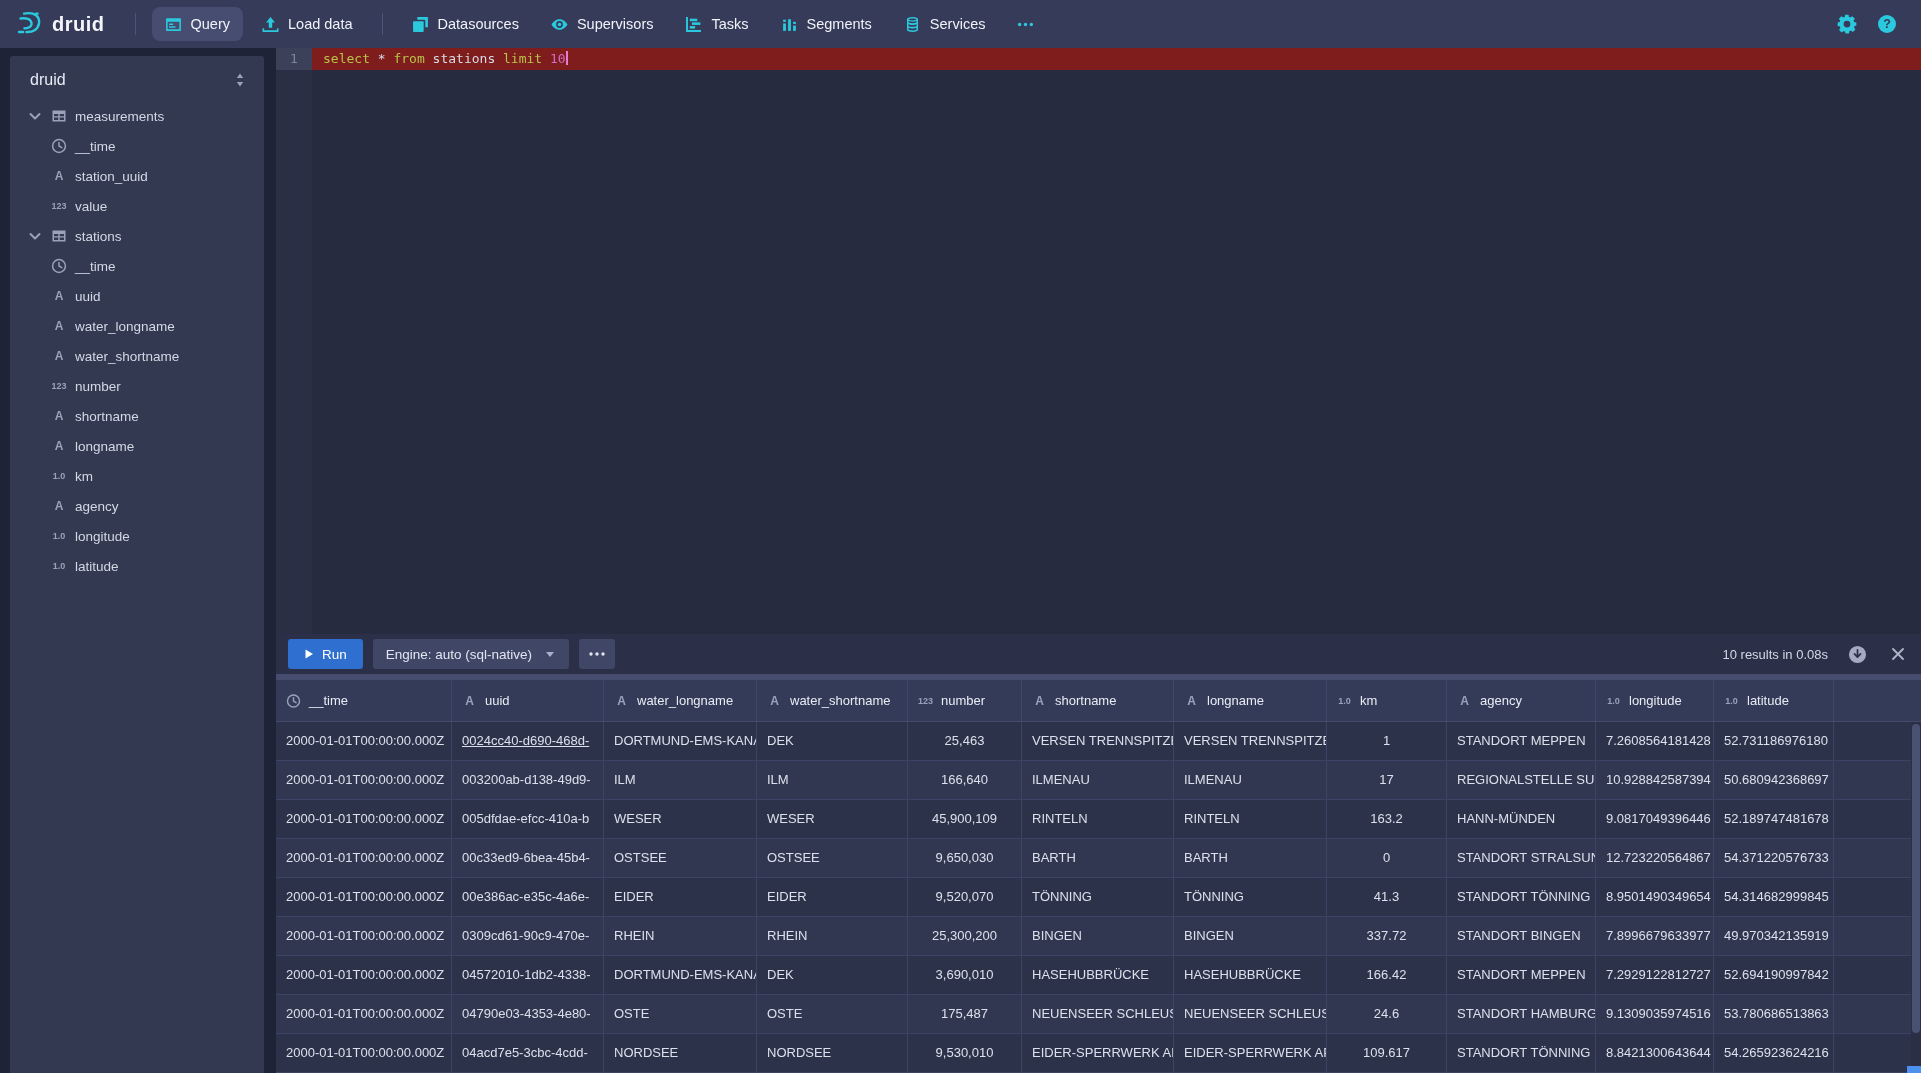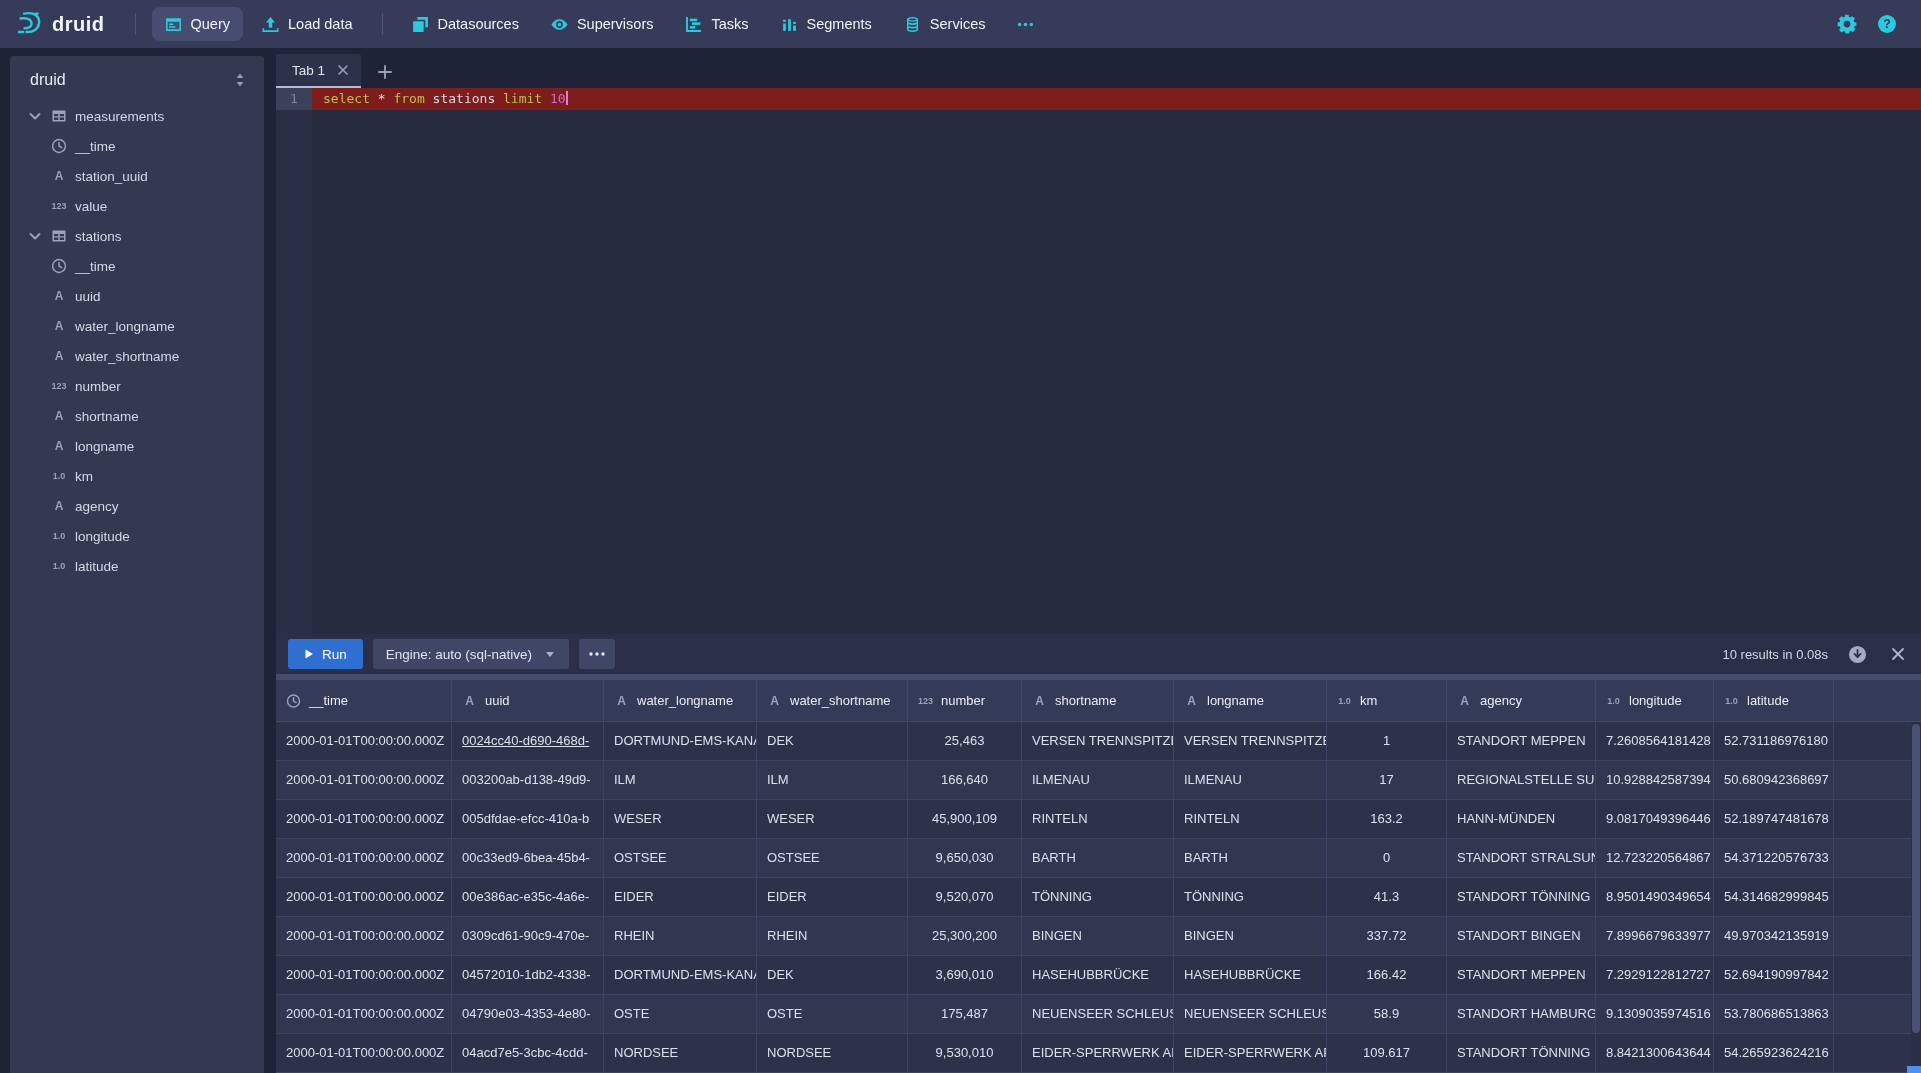--- a/index.html
+++ b/index.html
@@ -340,35 +340,20 @@
           <span class="tree-ic">
             <span class="type-chip small">1.0</span>
           </span>
           <span>latitude</span>
         </div>
       </div>
   </aside>
 
   <div class="main">
 
-    <div class="tabstrip">
-      <div class="tab">
-        <span>Tab 1</span>
-        <span class="tab-close">
-          <svg viewBox="0 0 12 12" stroke="currentColor" stroke-width="1.6" stroke-linecap="round">
-              <path d="M2 2l8 8M10 2l-8 8"></path>
-            </svg>
-        </span>
-      </div>
-      <span class="tab-add">
-        <svg viewBox="0 0 16 16" stroke="currentColor" stroke-width="1.8" stroke-linecap="round">
-            <path d="M8 2v12M2 8h12"></path>
-          </svg>
-      </span>
-    </div>
 
     <div class="editor">
       <div class="gutter">
         <div class="gutter-line active">1</div>
       </div>
       <div class="code">
         <div class="code-line active" id="code-line"><span class="tok-keyword">select</span><span class="tok-plain"> </span><span class="tok-operator">*</span><span class="tok-plain"> </span><span class="tok-keyword">from</span><span class="tok-plain"> stations </span><span class="tok-keyword">limit</span><span class="tok-plain"> </span><span class="tok-number">10</span><span class="cursor"></span></div>
       </div>
     </div>
 
@@ -586,21 +571,21 @@
             <div class="rt-td rt-filler"></div>
           </div>
           <div class="rt-row even">
             <div class="rt-td" style="width: 176px;">2000-01-01T00:00:00.000Z</div>
             <div class="rt-td" style="width: 152px;">04790e03-4353-4e80-</div>
             <div class="rt-td" style="width: 153px;">OSTE</div>
             <div class="rt-td" style="width: 151px;">OSTE</div>
             <div class="rt-td center" style="width: 114px;">175,487</div>
             <div class="rt-td" style="width: 152px;">NEUENSEER SCHLEUS</div>
             <div class="rt-td" style="width: 153px;">NEUENSEER SCHLEUS</div>
-            <div class="rt-td center" style="width: 120px;">58.9</div>
+            <div class="rt-td center" style="width: 120px;">24.6</div>
             <div class="rt-td" style="width: 149px;">STANDORT HAMBURG</div>
             <div class="rt-td" style="width: 118px;">9.1309035974516</div>
             <div class="rt-td" style="width: 120px;">53.780686513863</div>
             <div class="rt-td rt-filler"></div>
           </div>
           <div class="rt-row odd">
             <div class="rt-td" style="width: 176px;">2000-01-01T00:00:00.000Z</div>
             <div class="rt-td" style="width: 152px;">04acd7e5-3cbc-4cdd-</div>
             <div class="rt-td" style="width: 153px;">NORDSEE</div>
             <div class="rt-td" style="width: 151px;">NORDSEE</div>

